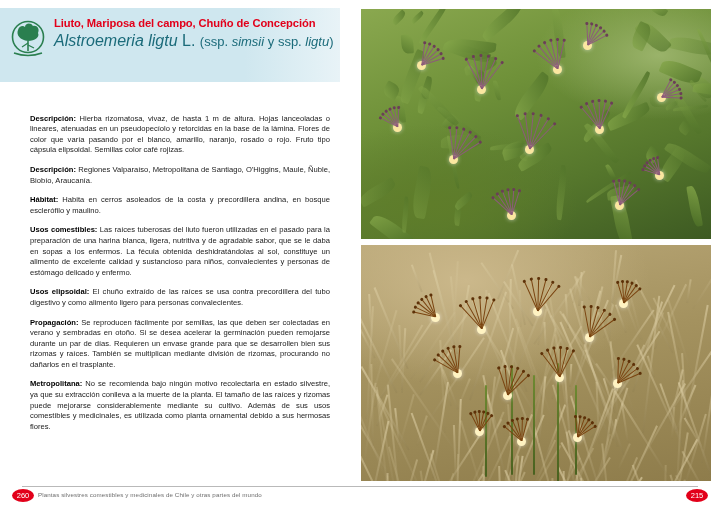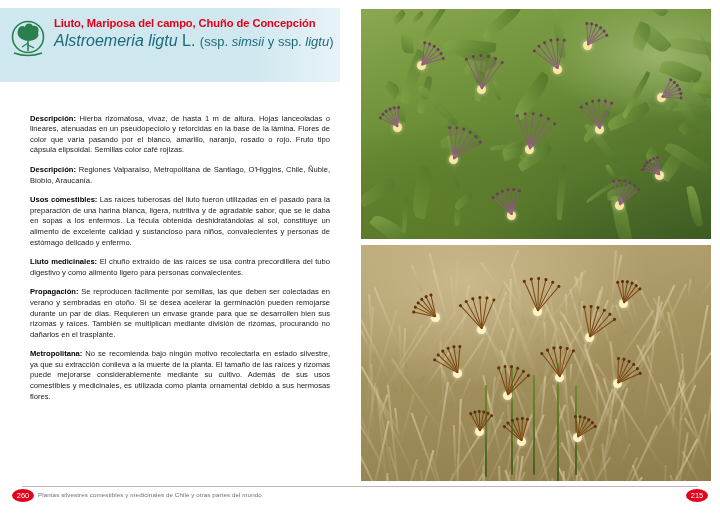--- a/index.html
+++ b/index.html
@@ -204,23 +204,24 @@
       <div class="sci-line">
         <span class="sci-name">Alstroemeria ligtu</span>
         <span class="sci-auth">L.</span>
         <span class="sci-sub">(ssp. <i>simsii</i> y ssp. <i>ligtu</i>)</span>
       </div>
     </div>
   </div>
 
   <div class="textcol">
     <p class="para"><b class="lead">Descripción:</b><span> Hierba rizomatosa, vivaz, de hasta 1 m de altura. Hojas lanceoladas o lineares, atenuadas en un pseudopecíolo y retorcidas en la base de la lámina. Flores de color que varía pasando por el blanco, amarillo, naranjo, rosado o rojo. Fruto tipo cápsula elipsoidal. Semillas color café rojizas.</span></p>
-    <p class="para"><b class="lead">Descripción:</b><span> Regiones Valparaíso, Metropolitana de Santiago, O'Higgins, Chile, Ñuble, Biobío, Araucanía.</span></p>
+    <p class="para"><b class="lead">Descripción:</b><span> Regiones Valparaíso, Metropolitana de Santiago, O'Higgins, Maule, Ñuble, Biobío, Araucanía.</span></p>
+    <p class="para"><b class="lead">Hábitat:</b><span> Habita en cerros asoleados de la costa y precordillera andina, en bosque esclerófilo y maulino.</span></p>
     <p class="para"><b class="lead">Usos comestibles:</b><span> Las raíces tuberosas del liuto fueron utilizadas en el pasado para la preparación de una harina blanca, ligera, nutritiva y de agradable sabor, que se le daba en sopas a los enfermos. La fécula obtenida deshidratándolas al sol, constituye un alimento de excelente calidad y sustancioso para niños, convalecientes y personas de estómago delicado y enfermo.</span></p>
-    <p class="para"><b class="lead">Liuto medicinales:</b><span> El chuño extraído de las raíces se usa contra precordillera del tubo digestivo y como alimento ligero para personas convalecientes.</span></p>
+    <p class="para"><b class="lead">Usos elipsoidal:</b><span> El chuño extraído de las raíces se usa contra precordillera del tubo digestivo y como alimento ligero para personas convalecientes.</span></p>
     <p class="para"><b class="lead">Propagación:</b><span> Se reproducen fácilmente por semillas, las que deben ser colectadas en verano y sembradas en otoño. Si se desea acelerar la germinación pueden remojarse durante un par de días. Requieren un envase grande para que se desarrollen bien sus rizomas y raíces. También se multiplican mediante división de rizomas, procurando no dañarlos en el trasplante.</span></p>
     <p class="para"><b class="lead">Metropolitana:</b><span> No se recomienda bajo ningún motivo recolectarla en estado silvestre, ya que su extracción conlleva a la muerte de la planta. El tamaño de las raíces y rizomas puede mejorarse considerablemente mediante su cultivo. Además de sus usos comestibles y medicinales, es utilizada como planta ornamental debido a sus hermosas flores.</span></p>
   </div>
 
   <div class="photo photo-top">
     <div class="art art-top" id="artTop">
         <div class="leaf" style="width: 10.0349px; height: 13.11px; left: 83.3881px; top: 107.463px; transform: rotate(32.116deg); opacity: 0.47;"></div>
         <div class="leaf" style="width: 35.9131px; height: 14.1985px; left: 293.896px; top: 148.329px; transform: rotate(-54.0537deg); opacity: 0.54;"></div>
         <div class="leaf" style="width: 37.7674px; height: 8.24194px; left: 45.3941px; top: 82.3732px; transform: rotate(-71.7318deg); opacity: 0.72;"></div>
         <div class="leaf" style="width: 18.8006px; height: 9.80436px; left: 154.641px; top: 137.133px; transform: rotate(-66.4678deg); opacity: 0.48;"></div>

